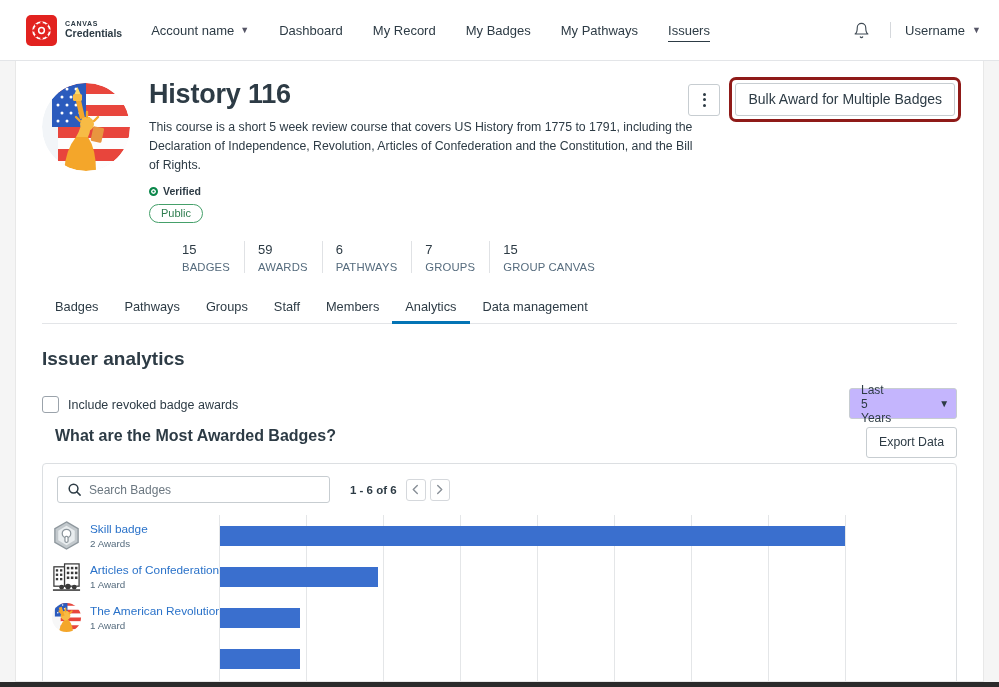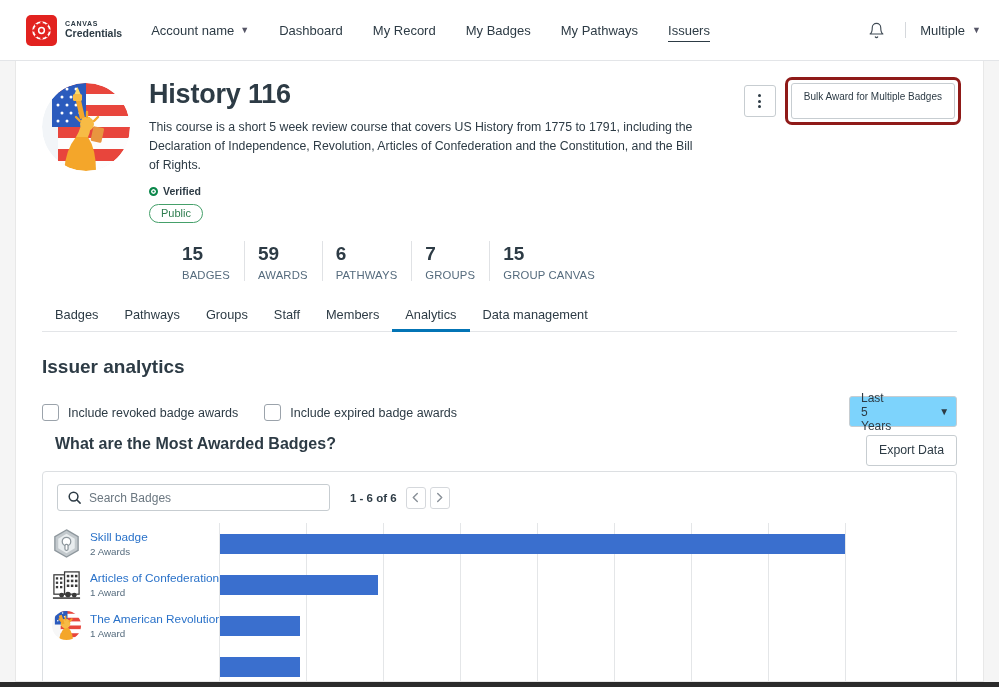--- a/index.html
+++ b/index.html
@@ -114,32 +114,32 @@
   }
   .kebab-btn i { width: 3px; height: 3px; border-radius: 50%; background: #2d3b45; display:block; }
   .bulk-highlight {
     margin-left: 9px;
     border: 3px solid #8f1a18; border-radius: 7px;
     padding: 3px;
   }
   .bulk-btn {
     border: 1px solid #c7cdd1; border-radius: 3px; background: #fff;
     font-family: "Liberation Sans", sans-serif;
-    font-size: 10px; color: #2d3b45; padding: 7px 12px 16px;
+    font-size: 14px; color: #2d3b45; padding: 7px 12px 8px;
     cursor: pointer; white-space: nowrap;
   }
 
   
   #stats { display: flex; margin: 18px 0 0 140px; }
   .stat {
     padding: 0 14px 0 0; margin-right: 13px;
     border-right: 1px solid #e0e2e5; min-width: 0;
   }
   .stat:last-child { border-right: none; }
-  .stat .num { font-size: 19px; font-weight: bold; color: #2d3b45; line-height: 1.35;}
+  .stat .num { font-size: 13px; font-weight: normal; color: #2d3b45; line-height: 1.35;}
   .stat .lab { font-size: 11.3px; color: #556b7d; letter-spacing: .15px; margin-top: 2px;}
 
   
   #tabs {
     margin: 18px 26px 0 26px;
     border-bottom: 1px solid #e3e5e8;
     display: flex; align-items: flex-end;
   }
   .tab {
     font-size: 12.8px; color: #2d3b45; padding: 8px 13px 9px;
@@ -160,21 +160,21 @@
   .filters-row { display: flex; align-items: center; margin-top: 26px; position: relative; }
   .chk-group { display: flex; align-items: center; margin-right: 26px; cursor: pointer; }
   .chk {
     width: 17px; height: 17px; border: 1px solid #9ba3ab; border-radius: 3px;
     background: #fff; margin-right: 9px; flex: none;
   }
   .chk-label { font-size: 12.5px; color: #2d3b45; }
   .range-select {
     position: absolute; right: 0; top: -8px;
     width: 108px; height: 31px;
-    border: 1px solid #c7cdd1; border-radius: 3px; background: #7dd3fc;
+    border: 1px solid #c7cdd1; border-radius: 3px; background: #c4b5fd;
     display: flex; align-items: center; justify-content: space-between;
     padding: 0 9px 0 11px; cursor: pointer; gap: 48px;
   }
   .range-select .val { font-size: 12px; color: #2d3b45; }
   .range-select .caret { font-size: 10px; color: #2d3b45; }
 
   .q-row { display: flex; align-items: flex-end; margin-top: 14px; position: relative; }
   .q-title {
     font-size: 16px; font-weight: bold; color: #2d3b45;
     margin-left: 13px;
@@ -282,21 +282,21 @@
 
     <div class="nav-right">
       <div class="bell-btn">
         <svg width="17" height="17" viewBox="0 0 24 24" fill="none" stroke="#3f4a54" stroke-width="1.6" stroke-linecap="round" stroke-linejoin="round">
           <path d="M18 8A6 6 0 0 0 6 8c0 7-3 9-3 9h18s-3-2-3-9"></path>
           <path d="M13.73 21a2 2 0 0 1-3.46 0"></path>
         </svg>
       </div>
       <div class="nav-divider"></div>
       <div class="user-menu">
-        <span>Multiple</span>
+        <span>Username</span>
         <span class="caret">▼</span>
       </div>
     </div>
   </div>
 
   <div id="card">
 
     <div id="issuer-header">
       <div class="hdr-row">
         <div class="issuer-avatar">
@@ -407,24 +407,20 @@
       <div class="tab">Data management</div>
     </div>
 
     <div id="analytics">
       <div class="an-title">Issuer analytics</div>
 
       <div class="filters-row">
         <div class="chk-group">
           <span class="chk"></span>
           <span class="chk-label">Include revoked badge awards</span>
-        </div>
-        <div class="chk-group">
-          <span class="chk"></span>
-          <span class="chk-label">Include expired badge awards</span>
         </div>
         <div class="range-select">
           <span class="val">Last 5 Years</span>
           <span class="caret">▼</span>
         </div>
       </div>
 
       <div class="q-row">
         <div class="q-title">What are the Most Awarded Badges?</div>
         <button class="export-btn">Export Data</button>

